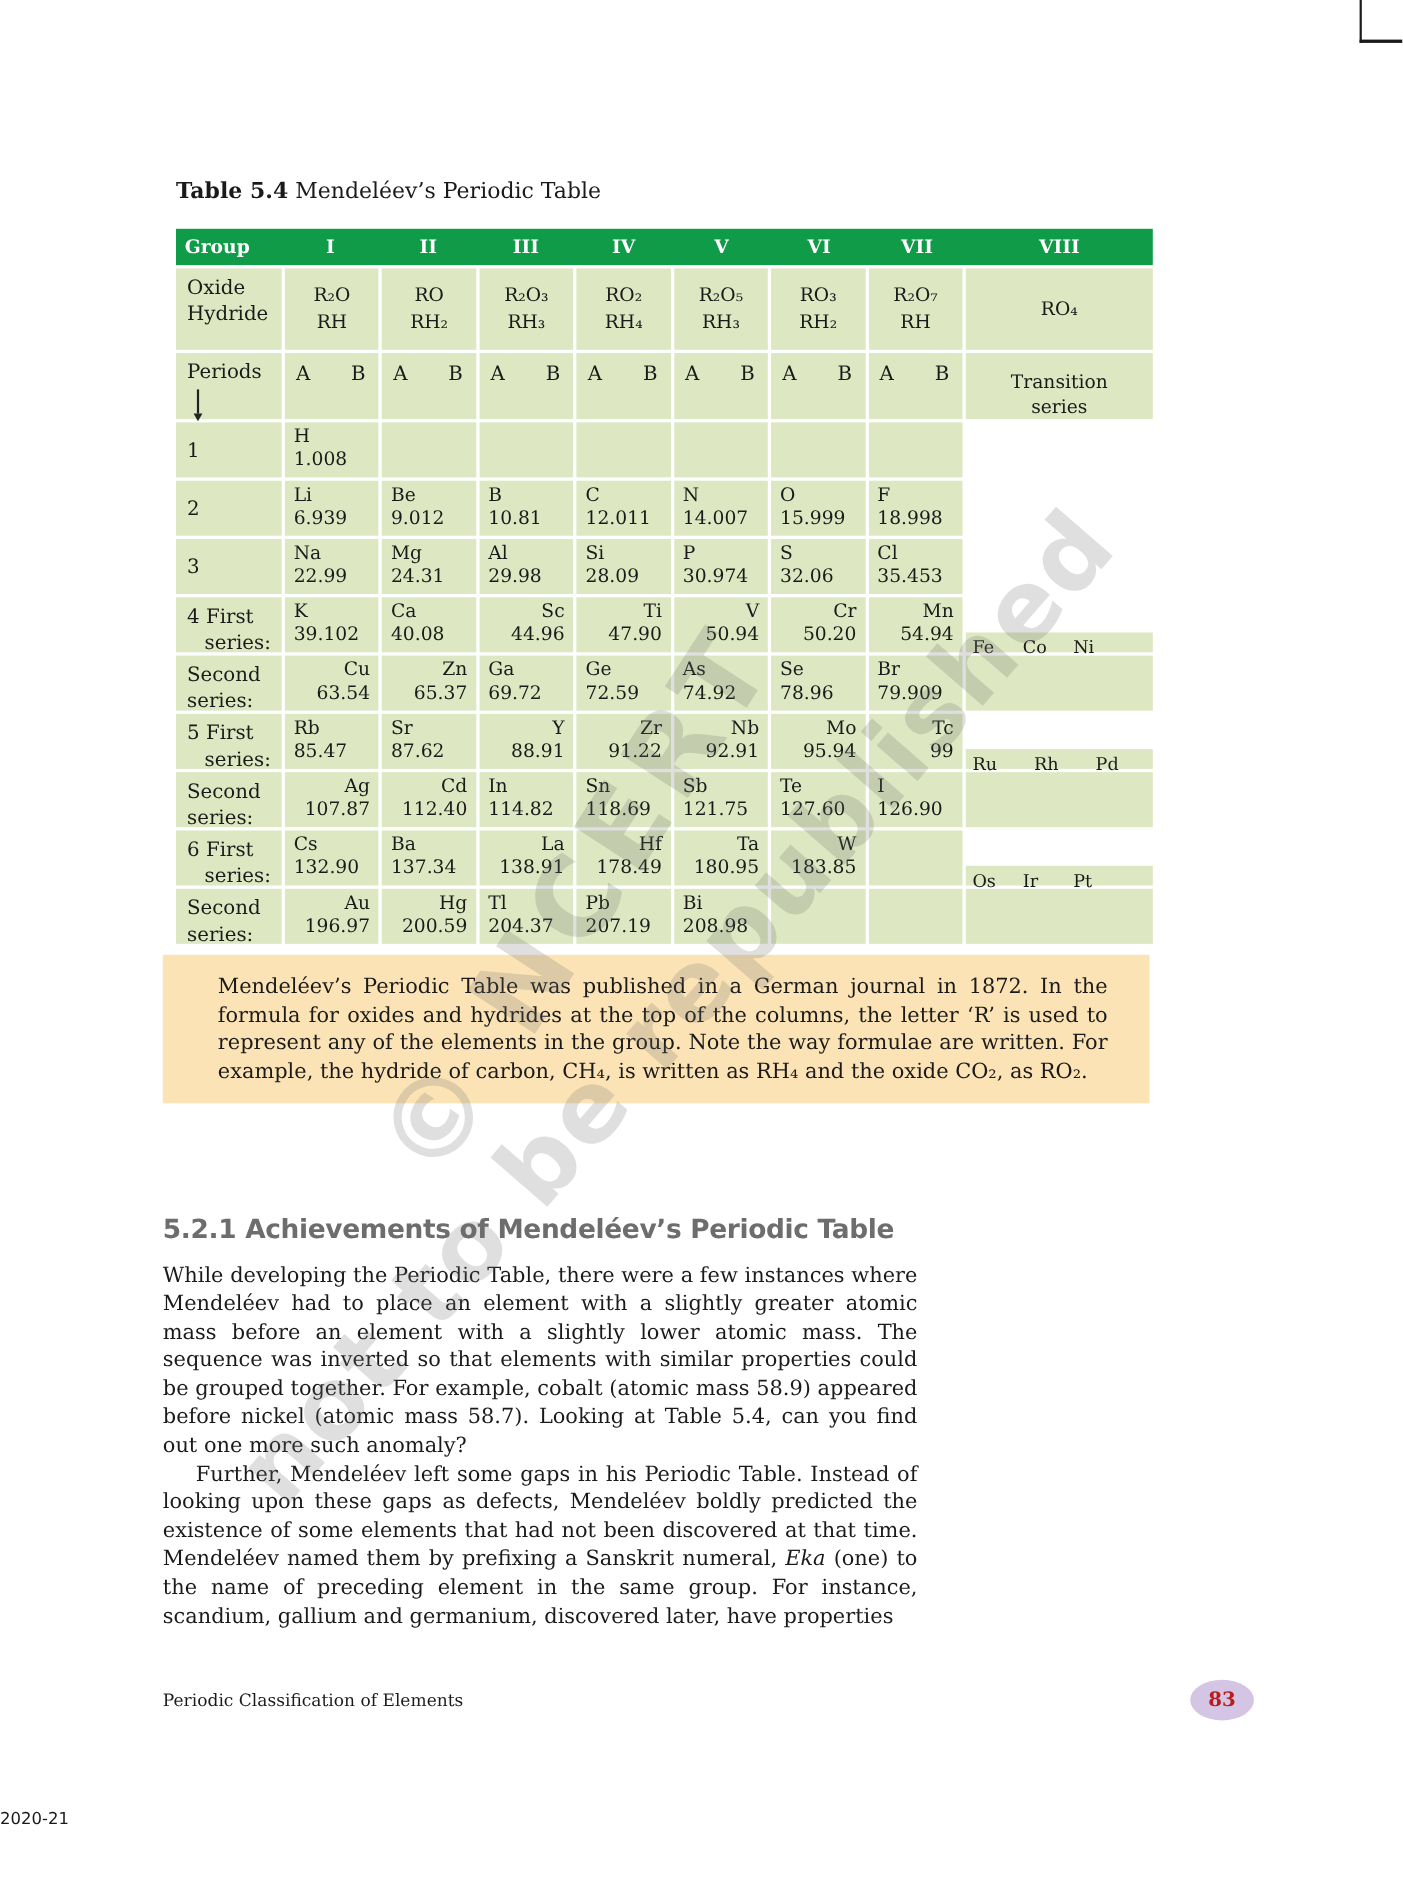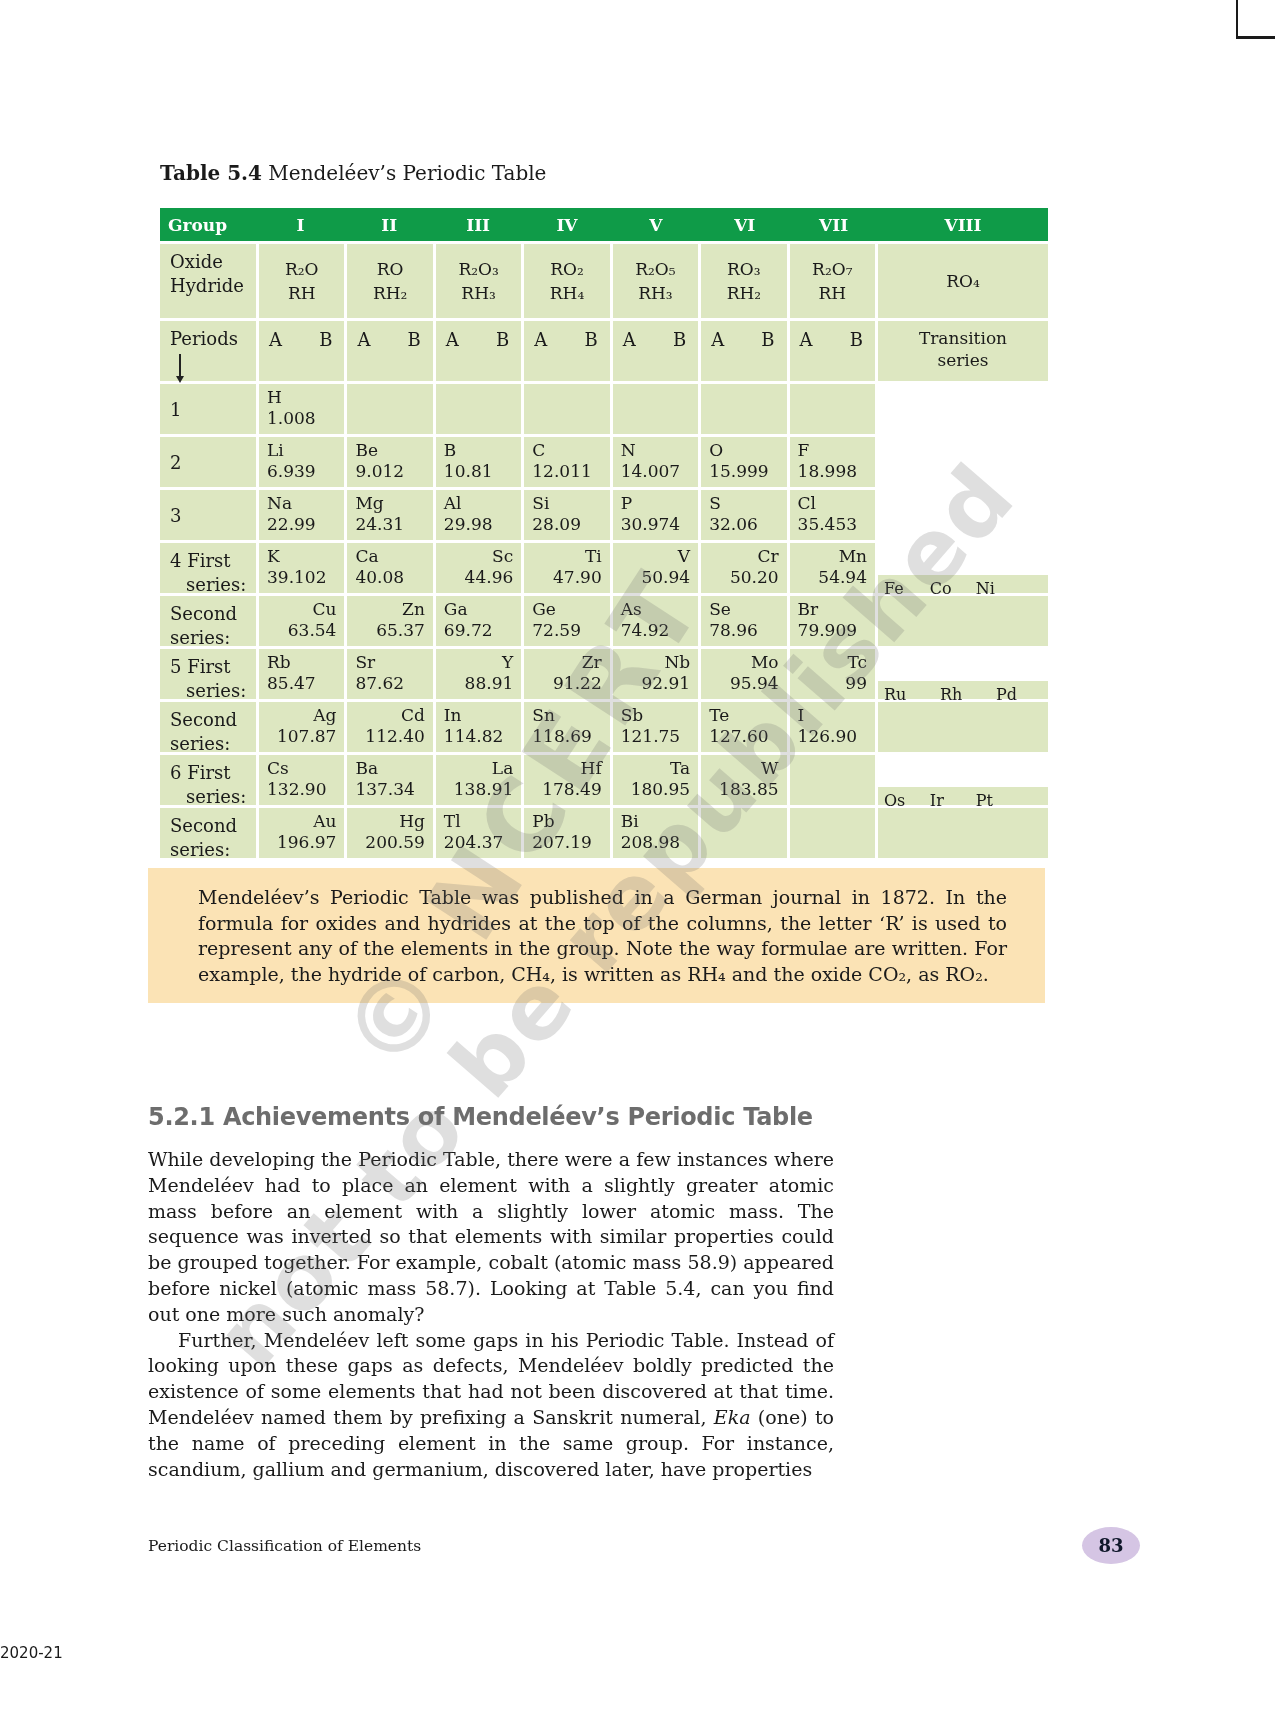--- a/index.html
+++ b/index.html
@@ -32,21 +32,21 @@
   .c { background:var(--cellgreen,#dde7c1); font-size:17px; box-sizing:border-box; }
   .c.none { background:#fff; }
   .lblcell { padding:6px 6px 4px 10px; font-size:18px; line-height:24px; }
   .lblcell.center1 { display:flex; align-items:center; font-size:18px; }
   .lblcell .ln2 { margin-left:16px; }
   .lblcell.indent { }
   .fcell { display:flex; flex-direction:column; align-items:center; justify-content:center;
     line-height:24px; font-size:17px; }
   .abcell { display:flex; justify-content:space-between; align-items:flex-start;
     padding:8px 12px 0 10px; font-size:18px; }
-  .trcell { display:flex; flex-direction:column; align-items:center; padding-top:6px;
+  .trcell { display:flex; flex-direction:column; align-items:center; padding-top:16px;
     font-size:17px; line-height:22px; }
   .ecell { padding:3px 8px; line-height:21px; }
   .ecell.r { text-align:right; }
   .ecell .sym, .ecell .mass { font-size:17px; }
   .triple { display:flex; padding:3px 6px;margin-top:32px; }
   .triple .sub { line-height:21px; font-size:16px; }
   .arrow-stem { width:2px; height:22px; background:#222; margin:3px 0 0 9px; }
   .arrow-head { width:0; height:0; border-left:4px solid transparent;
     border-right:4px solid transparent; border-top:7px solid #222; margin-left:6px; }
   
@@ -64,21 +64,21 @@
   .bodytext { position:absolute; left:148px; top:1147px; width:686px;
     font-size:19px; line-height:25.8px; text-align:justify; }
   .bodytext p { margin:0; }
   .bodytext p.ind { text-indent:30px; }
   
   .footer-left { position:absolute; left:148px; top:1537px; font-size:15.5px; }
   .page-badge {
     position:absolute; left:1082px; top:1527px; width:58px; height:37px;
     background:var(--badge,#d5c5e4); border-radius:50%;
     display:flex; align-items:center; justify-content:center;
-    font-weight:bold; font-size:18px; color:#0f172a;
+    font-weight:bold; font-size:18px; color:#b91c1c;
   }
   .footer-center { position:absolute; left:0; top:1644px; width:1275px;
     font-family:"DejaVu Sans", sans-serif; font-size:15px; }
   
   .wm { position:absolute; pointer-events:none; white-space:nowrap; z-index:5;
     font-family:"DejaVu Sans", sans-serif; font-weight:bold;
     color:rgba(110,110,110,0.22); transform-origin:0 50%; }
   .wm1 { left:368px; top:1000px; font-size:100px; letter-spacing:10px; transform:rotate(-57deg); }
   .wm2 { left:235px; top:1300px; font-size:90px; letter-spacing:3px; transform:rotate(-49deg); }
 </style>

